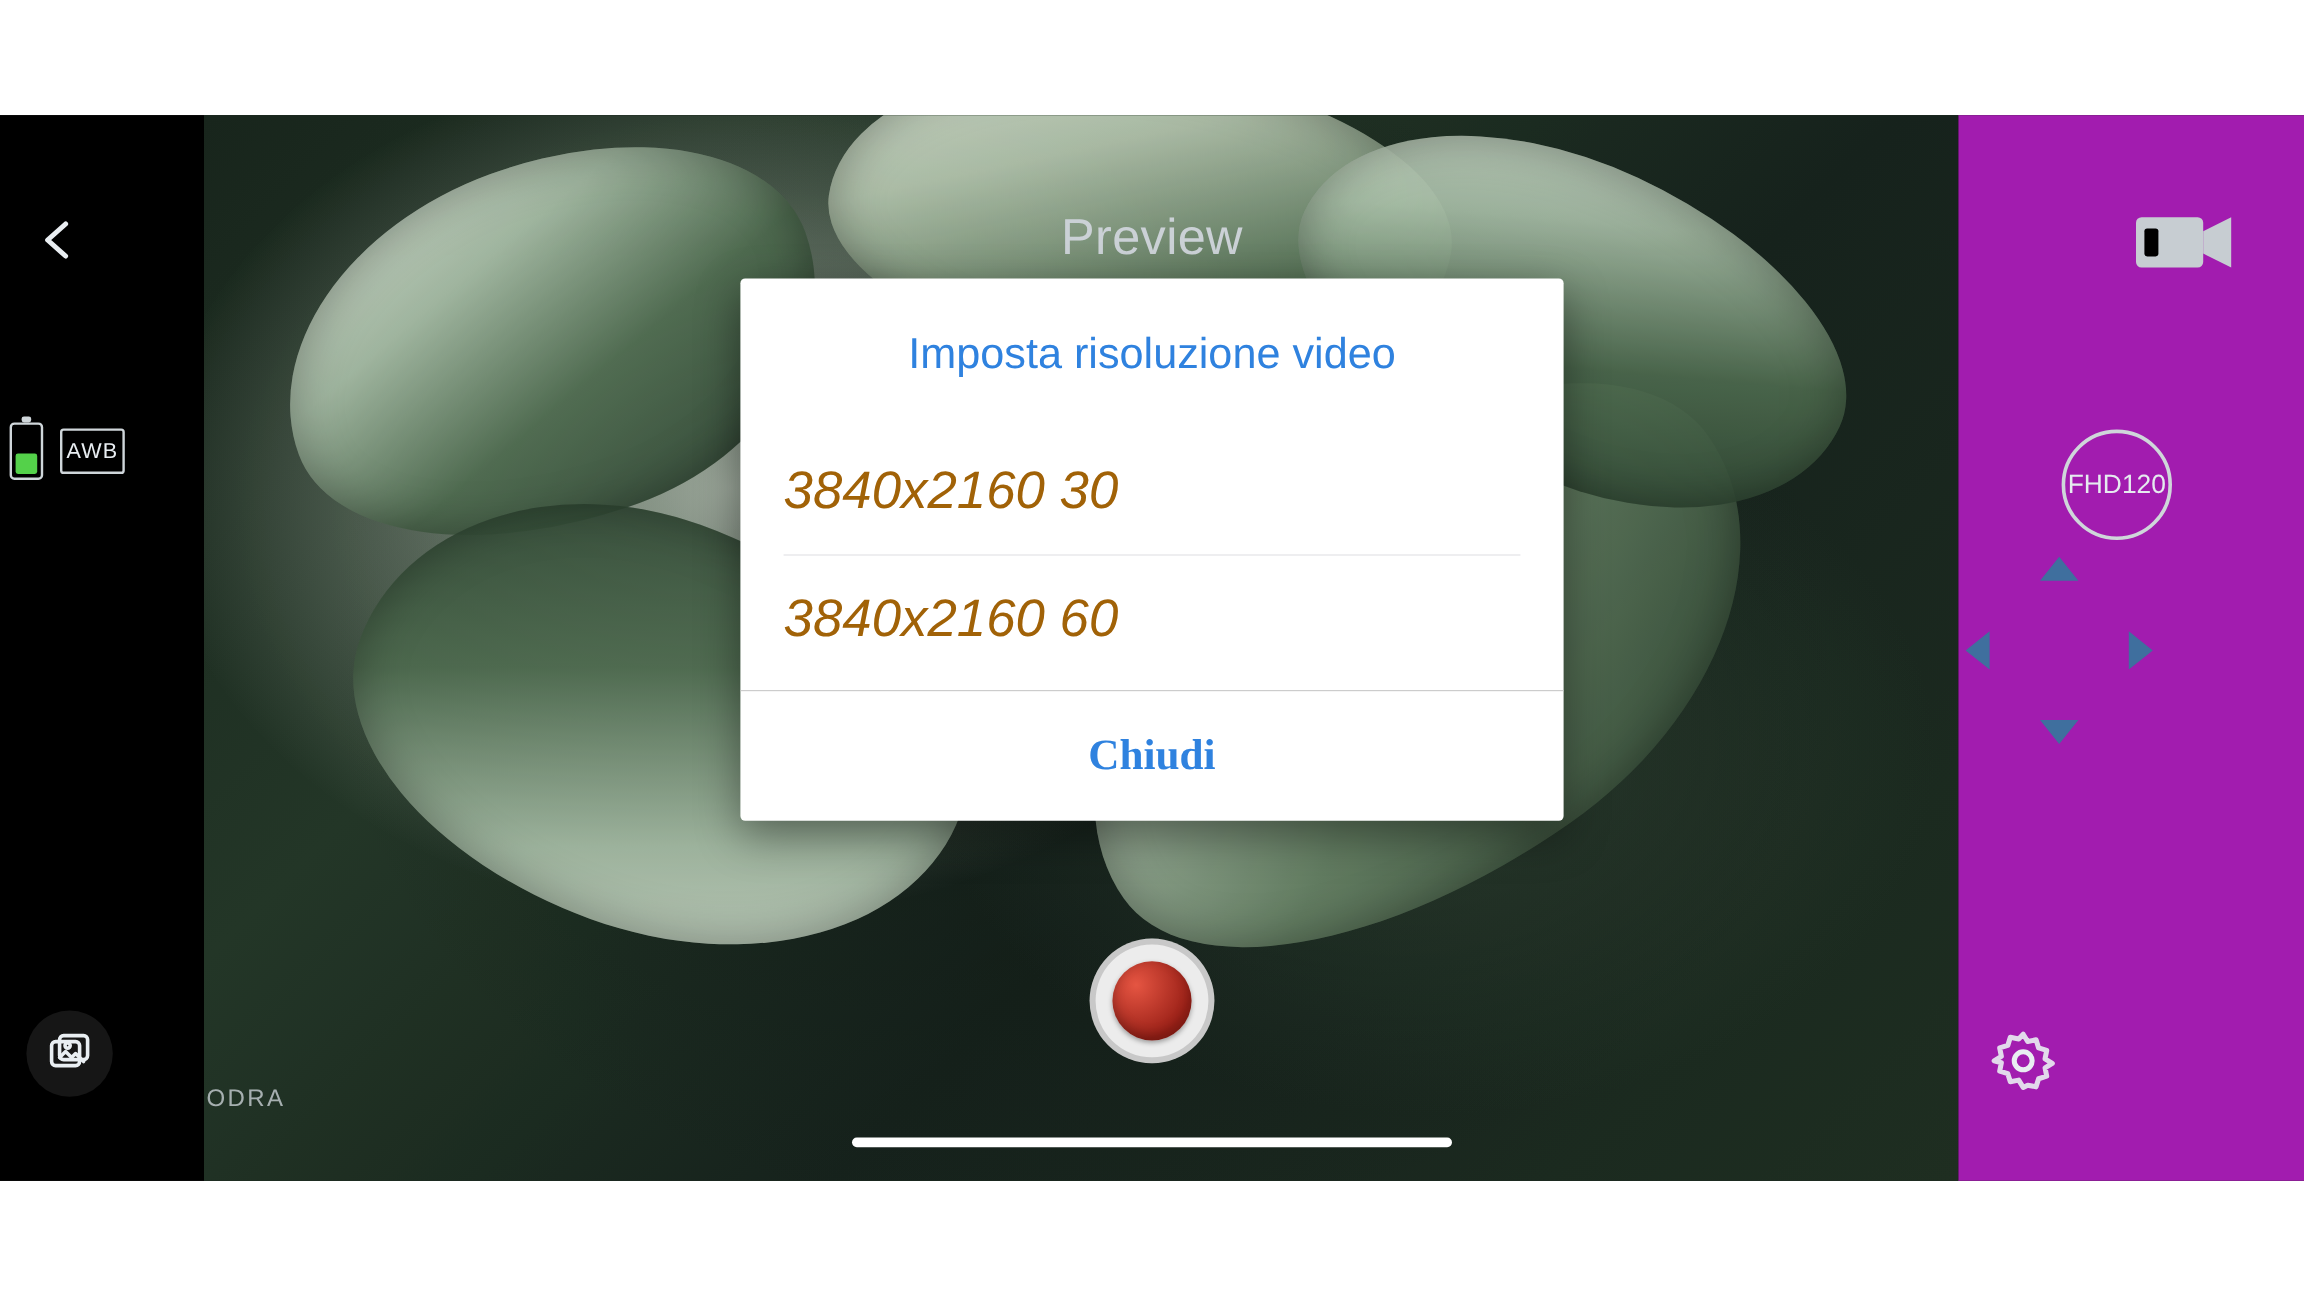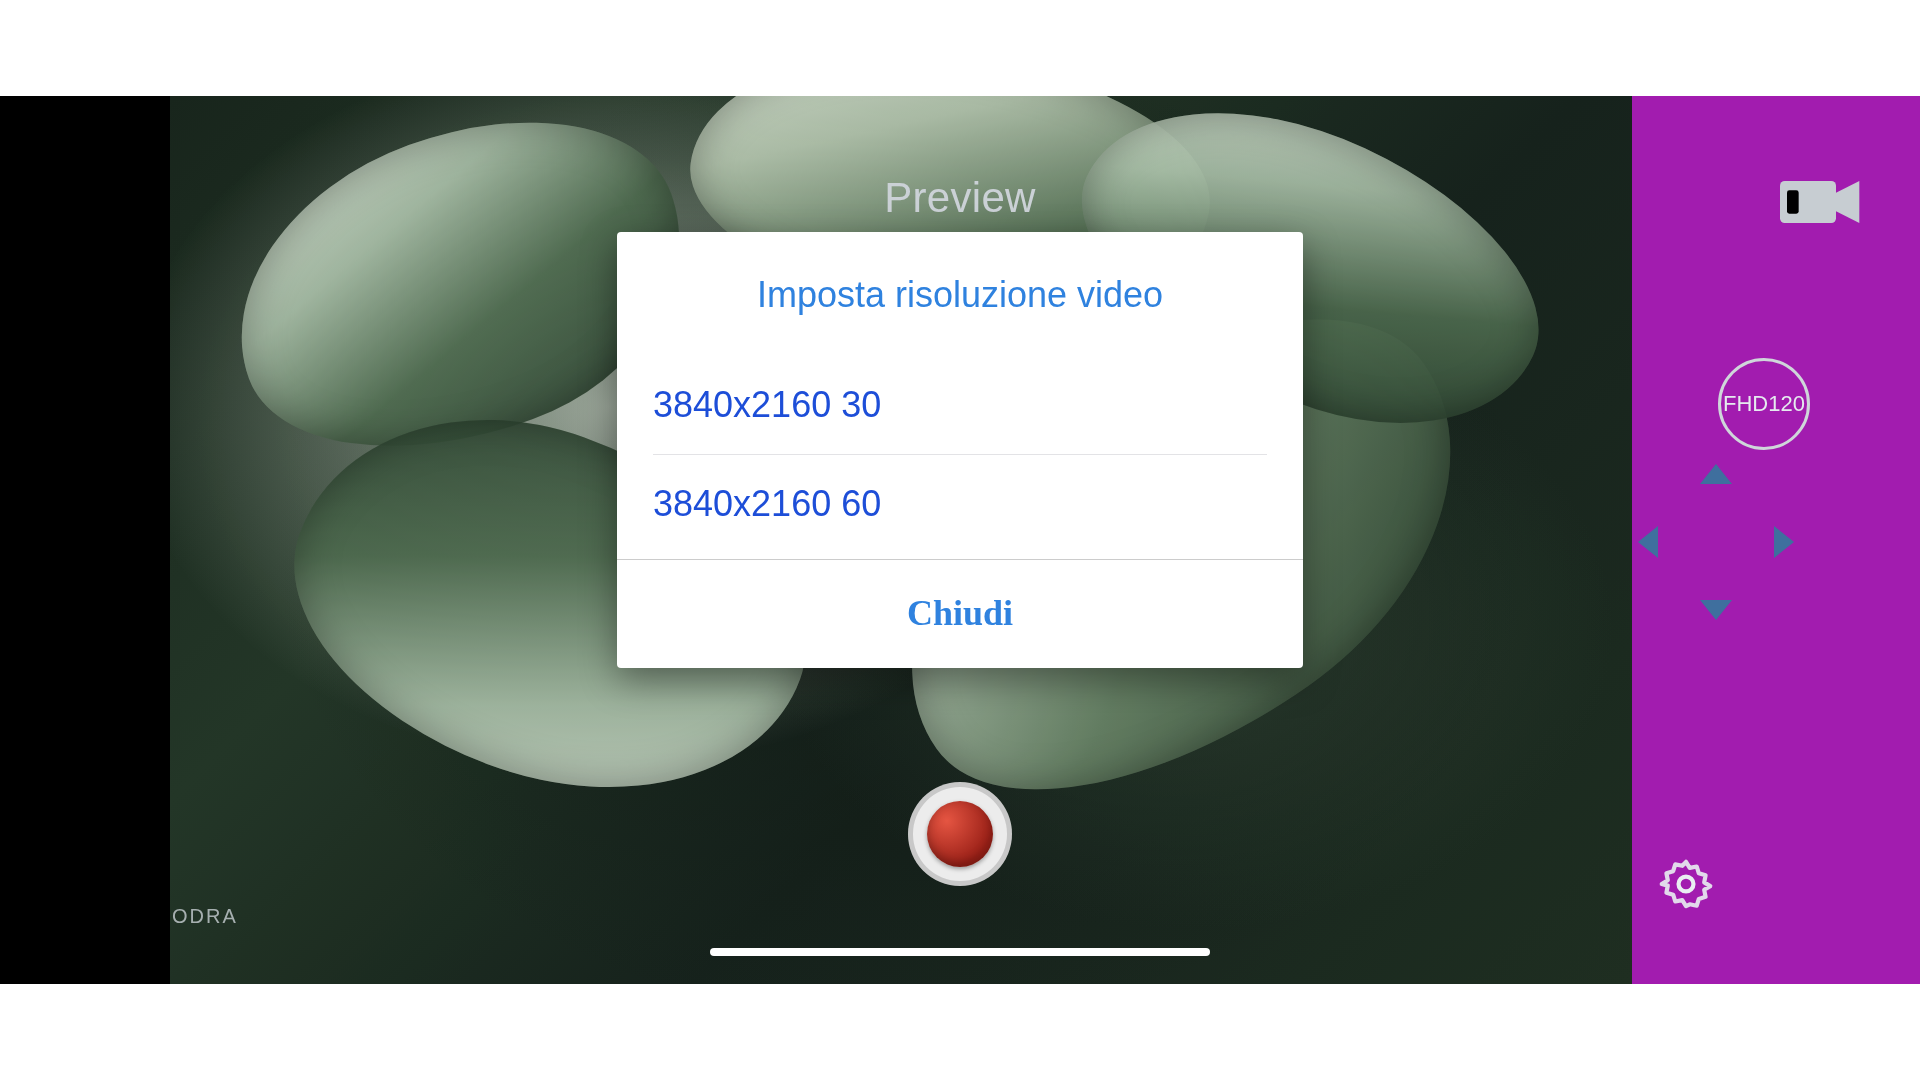--- a/index.html
+++ b/index.html
@@ -237,23 +237,24 @@
       color: #2f82df;
       font-size: 36px;
       font-weight: 500;
     }
     .options {
       padding: 22px 36px 6px;
     }
     .opt {
       padding: 28px 0;
       border-bottom: 1px solid #e3e3e6;
-      font-size: 36px;
-      color: #1d4ed8;
-      cursor: pointer;
+      font-size: 44px;
+      color: #a16207;
+      cursor: pointer;
+      font-style: italic;
     }
     .opt:last-child { border-bottom: none; }
     .dialog-footer {
       border-top: 1px solid #ccc;
       text-align: center;
       padding: 32px 0 34px;
       color: #2f82df;
       font-size: 36px;
       font-weight: 600;
       cursor: pointer;
@@ -266,20 +267,41 @@
 <div class="app-band">
 
   <div class="preview">
     <div class="leaf l1"></div>
     <div class="leaf l2"></div>
     <div class="leaf l3"></div>
     <div class="leaf l4"></div>
     <div class="leaf l5"></div>
   </div>
 
+  <div class="left-strip">
+    <div class="back-btn">
+      <svg viewBox="0 0 24 24" fill="none" stroke="currentColor" stroke-width="2.5" stroke-linecap="round" stroke-linejoin="round">
+          <polyline points="16 4 7 12 16 20"></polyline>
+        </svg>
+    </div>
+    <div class="status-group">
+      <div class="battery">
+          <div class="level"></div>
+        </div>
+      <div class="awb">AWB</div>
+    </div>
+    <div class="gallery-btn">
+      <svg viewBox="0 0 24 24" fill="none" stroke="currentColor" stroke-width="1.8" stroke-linecap="round" stroke-linejoin="round">
+        <rect x="3" y="6" width="14" height="12" rx="2"></rect>
+        <rect x="7" y="3" width="14" height="12" rx="2"></rect>
+        <circle cx="11" cy="8" r="1.3"></circle>
+        <path d="M7 14l3-3 3 3 2-2 4 4"></path>
+      </svg>
+    </div>
+  </div>
 
   <div class="right-strip">
     <div class="camera-icon">
       <svg viewBox="0 0 36 24" fill="currentColor">
         <rect x="0" y="3" width="24" height="18" rx="2"></rect>
         <path d="M24 8 L34 3 L34 21 L24 16 Z"></path>
         <rect x="3" y="7" width="5" height="10" fill="#000" rx="1"></rect>
       </svg>
     </div>
     <div class="mode-badge">FHD120</div>

